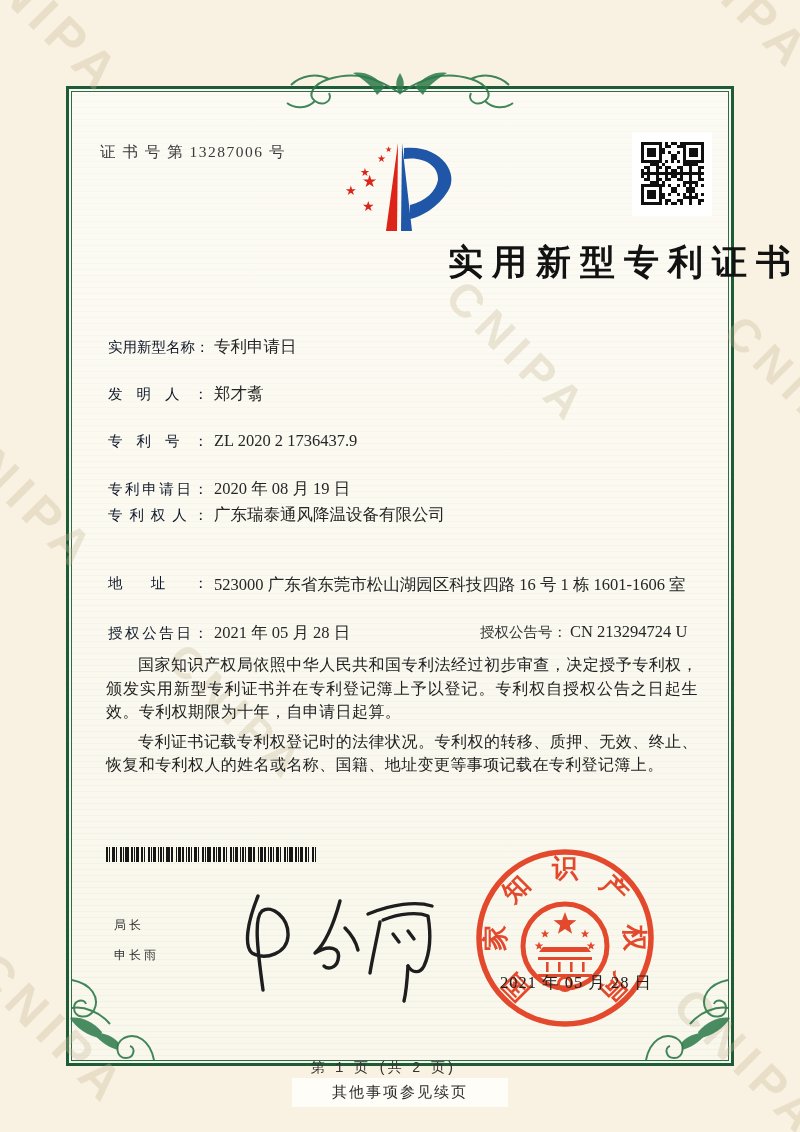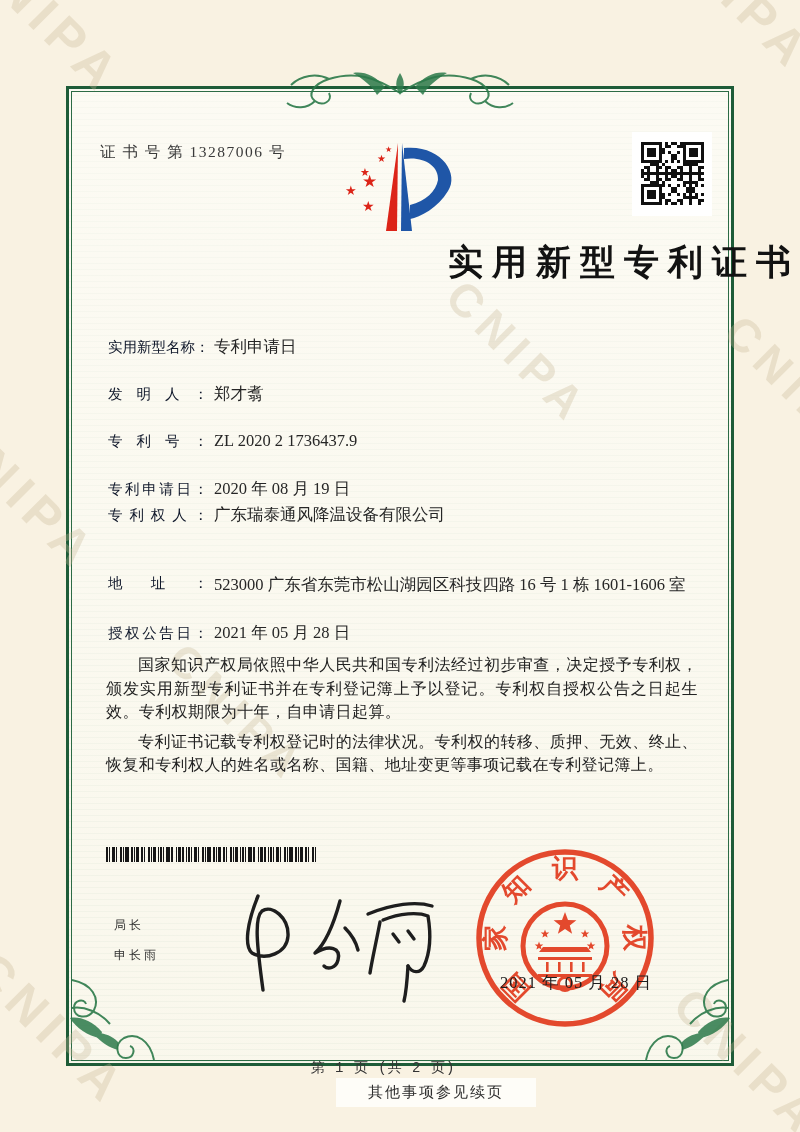--- a/index.html
+++ b/index.html
@@ -33,21 +33,21 @@
   .paras p{margin:0 0 6px 0;text-indent:2em;}
   .director{position:absolute;left:114px;font-family:"Liberation Sans","DejaVu Sans",sans-serif;
             font-size:12px;letter-spacing:3px;color:#303030;}
   .sig{position:absolute;left:210px;top:878px;}
   .sealwrap{position:absolute;left:470px;top:843px;width:190px;height:190px;}
   .sealdate{position:absolute;left:488px;top:972px;width:176px;text-align:center;font-size:16.5px;
             letter-spacing:1px;color:#1d1d1d;}
   .pageinfo{position:absolute;left:283px;top:1059px;width:200px;text-align:center;font-size:14px;
             letter-spacing:1px;color:#333;font-family:Liberation Mono, monospace;}
   .contnote{position:absolute;left:292px;top:1078px;width:200px;text-align:center;font-size:15px;
-            letter-spacing:2px;color:#2e2e2e;background:rgba(255,255,252,0.85);padding:5px 0;margin-left:44px;}
+            letter-spacing:2px;color:#2e2e2e;background:rgba(255,255,252,0.85);padding:5px 8px;}
   .qrpad{position:absolute;left:632px;top:132px;width:80px;height:84px;background:#ffffff;}
   .qrpad svg{position:absolute;left:9px;top:10px;}
   .logo{position:absolute;left:340px;top:128px;width:140px;height:118px;}
   .star{position:absolute;color:#dc2418;line-height:1;pointer-events:none;}
   .barcode{position:absolute;left:106px;top:847px;}
 </style>
 </head>
 <body>
 
 <div id="page">
@@ -292,20 +292,23 @@
     <span class="fl">专利申请日：</span><span class="fv">2020 年 08 月 19 日</span>
   </div>
   <div class="frow" style="top:504px;">
     <span class="fl">专利权人：</span><span class="fv">广东瑞泰通风降温设备有限公司</span>
   </div>
   <div class="frow addr" style="top:573px;">
     <span class="fl">地址：</span><span class="fv">523000 广东省东莞市松山湖园区科技四路 16 号 1 栋 1601-1606 室</span>
   </div>
   <div class="frow" style="top:622px;width:590px;">
     <span class="fl">授权公告日：</span><span class="fv">2021 年 05 月 28 日</span>
+    <span class="grant2">
+      <span class="fl2">授权公告号：</span><span class="fv">CN 213294724 U</span>
+    </span>
   </div>
 
   <div class="paras">
     <p>国家知识产权局依照中华人民共和国专利法经过初步审查，决定授予专利权，颁发实用新型专利证书并在专利登记簿上予以登记。专利权自授权公告之日起生效。专利权期限为十年，自申请日起算。</p>
     <p>专利证书记载专利权登记时的法律状况。专利权的转移、质押、无效、终止、恢复和专利权人的姓名或名称、国籍、地址变更等事项记载在专利登记簿上。</p>
   </div>
 
   <div class="barcode">
     <svg id="barcode-svg" width="212" height="15" viewBox="0 0 212 15" shape-rendering="crispEdges">
         <rect x="0" y="0" width="2" height="15" fill="#161616"></rect>

